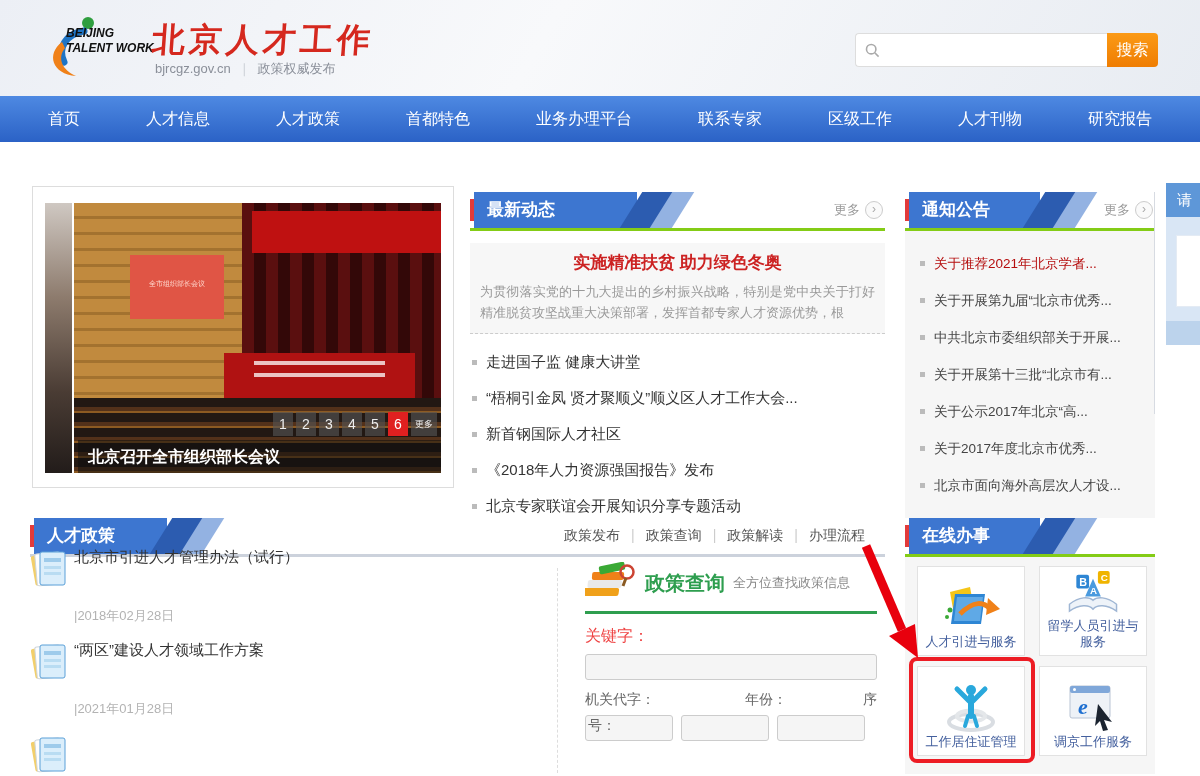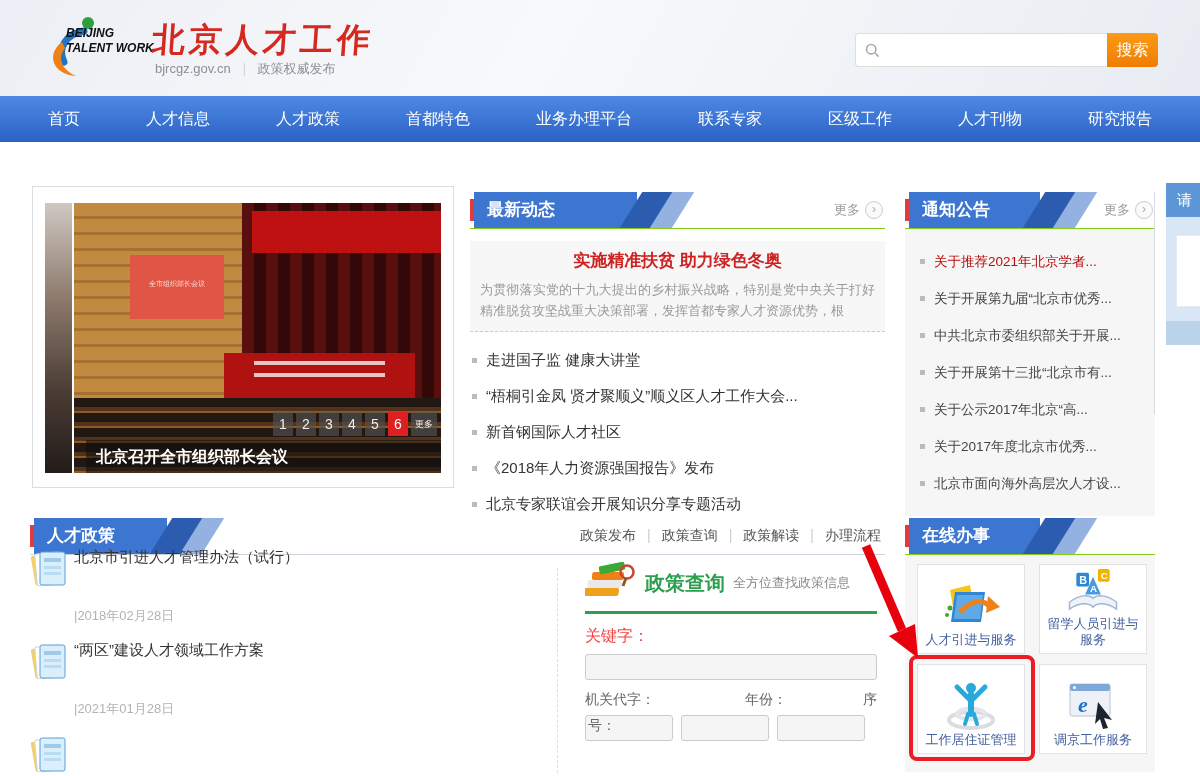--- a/index.html
+++ b/index.html
@@ -22,21 +22,21 @@
   .search-btn{width:51px;height:34px;border:none;background:linear-gradient(#fb9a16,#ef7d02);
               color:#fff;font-size:16px;border-radius:0 4px 4px 0;cursor:pointer;
               font-family:"Liberation Sans",sans-serif;}
   
   .nav{position:absolute;left:0;top:96px;width:1200px;height:46px;
        background:linear-gradient(#4e89e2,#2b62c6);}
   .nav ul{list-style:none;margin:0;padding:0 48px;display:flex;justify-content:space-between;
           align-items:center;height:46px;}
   .nav li{color:#fff;font-size:16px;cursor:pointer;white-space:nowrap;font-family:Liberation Mono, monospace;}
   
-  .band{position:relative;height:36px;border-bottom:1px solid #84cc16;}
+  .band{position:relative;height:36px;border-bottom:3px solid #84cc16;}
   .band.light{border-bottom-color:#ccd2dc;}
   .accent{position:absolute;left:0;top:7px;width:4px;height:22px;background:#e23b3b;}
   .ribbon{position:absolute;left:4px;top:0;height:36px;background:#3d76d0;color:#fff;
           font-size:17px;font-weight:bold;line-height:36px;padding-left:13px;}
   .ribbon::after{content:"";position:absolute;right:-24px;top:0;height:100%;width:30px;
                  background:#2c5cb0;transform:skewX(-32deg);}
   .ribbon::before{content:"";position:absolute;right:-46px;top:0;height:100%;width:24px;
                   background:#93b2e2;transform:skewX(-32deg);}
   .more{position:absolute;right:2px;top:9px;display:flex;align-items:center;gap:5px;
         color:#999;font-size:13px;cursor:pointer;}
@@ -53,21 +53,21 @@
   .ph-curtain{position:absolute;left:168px;right:0;top:0;height:200px;
               background:repeating-linear-gradient(90deg,#5a0f0f 0 12px,#330808 12px 24px);}
   .ph-valance{position:absolute;left:178px;right:0;top:8px;height:42px;background:#bf1111;}
   .ph-sign{position:absolute;left:56px;top:52px;width:94px;height:64px;background:#e05545;
            color:#ffd9cf;font-size:7px;text-align:center;padding-top:24px;box-sizing:border-box;}
   .ph-backdrop{position:absolute;left:150px;right:26px;top:150px;height:48px;background:#b01212;}
   .ph-backdrop i{display:block;height:4px;margin:8px 30px 0;background:rgba(255,255,255,.75);}
   .ph-stage{position:absolute;left:120px;right:0;top:198px;height:16px;background:#6d0f0f;}
   .ph-aud{position:absolute;left:0;right:0;bottom:0;height:75px;
           background:repeating-linear-gradient(180deg,#221813 0 9px,#53311a 9px 13px,#8c5a22 13px 15px);}
-  .caption{position:absolute;left:12px;right:0;bottom:0;height:33px;background:rgba(15,15,15,.55);
+  .caption{position:absolute;left:4px;right:0;bottom:0;height:33px;background:rgba(15,15,15,.55);
            color:#fff;font-size:16px;font-weight:bold;line-height:33px;padding-left:10px;}
   .pager{position:absolute;right:4px;bottom:37px;display:flex;gap:3px;}
   .pg{min-width:20px;height:24px;background:rgba(85,85,85,.62);color:#eee;font-size:14px;
       text-align:center;line-height:24px;cursor:pointer;}
   .pg.active{background:#e02020;color:#fff;}
   .pg.pg-more{width:26px;font-size:9px;}
   
   .news{position:absolute;left:470px;top:192px;width:415px;}
   .featured{margin-top:12px;background:#f7f7f7;border-bottom:1px dashed #ccc;
             padding:8px 10px 10px;}
@@ -80,21 +80,21 @@
   
   .notices{position:absolute;left:905px;top:192px;width:250px;}
   .noticebox{background:#f6f6f6;padding:14px 6px 14px 14px;}
   .noticelist{list-style:none;margin:0;padding:0;}
   .noticelist li{position:relative;padding-left:15px;height:37px;line-height:37px;font-size:13.5px;
                  color:#444;white-space:nowrap;overflow:hidden;cursor:pointer;}
   .noticelist li::before{content:"";position:absolute;left:1px;top:16px;width:5px;height:5px;background:#bbb;}
   .noticelist li.hot{color:#b50e0e;}
   
   .policy{position:absolute;left:30px;top:518px;width:855px;}
-  .plinks{position:absolute;right:4px;top:9px;display:flex;list-style:none;margin:0;padding:0;
+  .plinks{position:absolute;right:20px;top:9px;display:flex;list-style:none;margin:0;padding:0;
           font-size:14px;color:#555;}
   .plinks li{cursor:pointer;white-space:nowrap;}
   .plinks li + li::before{content:"|";color:#ccc;margin:0 11px;}
   .plist{position:absolute;left:0;top:28px;width:520px;}
   .prow{display:flex;align-items:flex-start;margin-bottom:14px;cursor:pointer;}
   .prow .ic{width:44px;flex:0 0 44px;}
   .ptit{font-size:15px;color:#333;margin:2px 0 7px;}
   .pdate{font-size:13px;color:#b3b3b3;margin-top:40px;}
   .pdivider{position:absolute;left:527px;top:50px;height:205px;border-left:1px dashed #ddd;}
   

